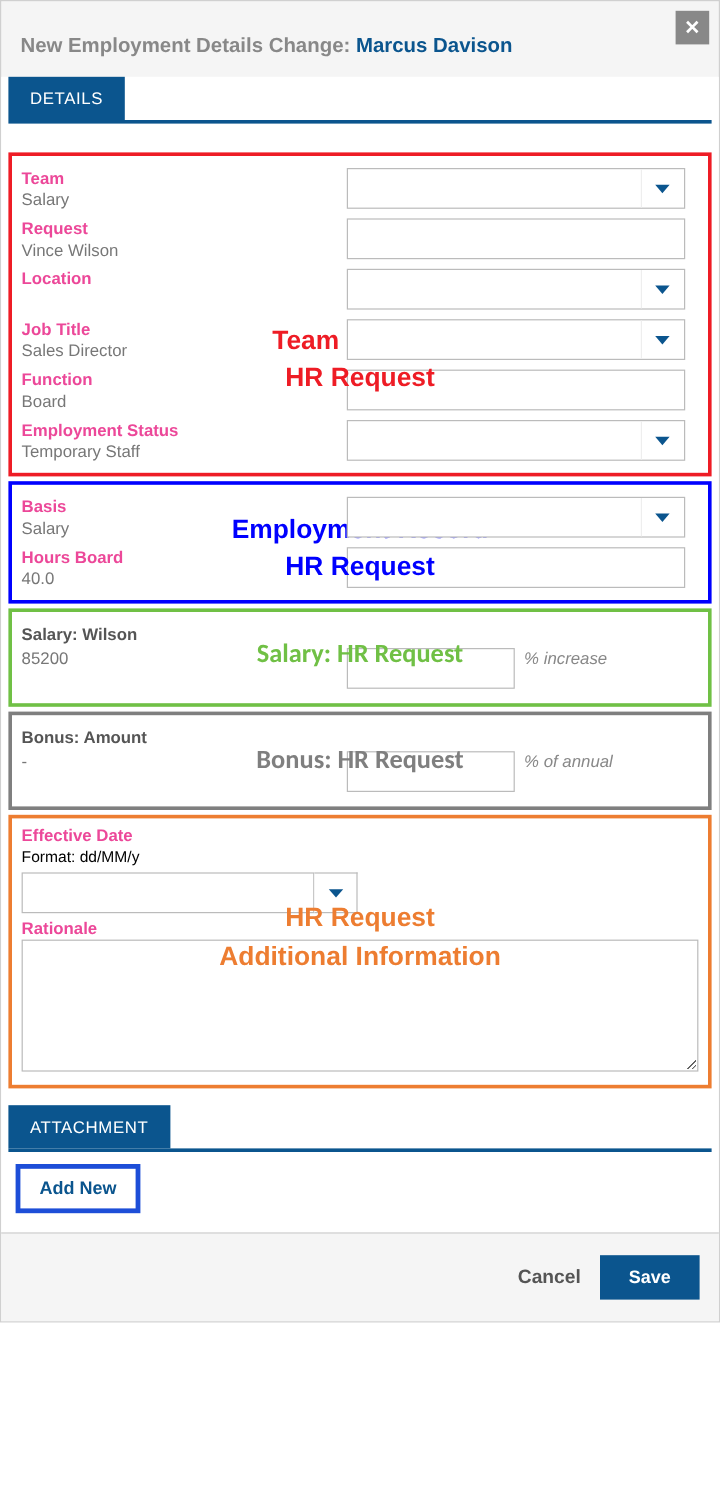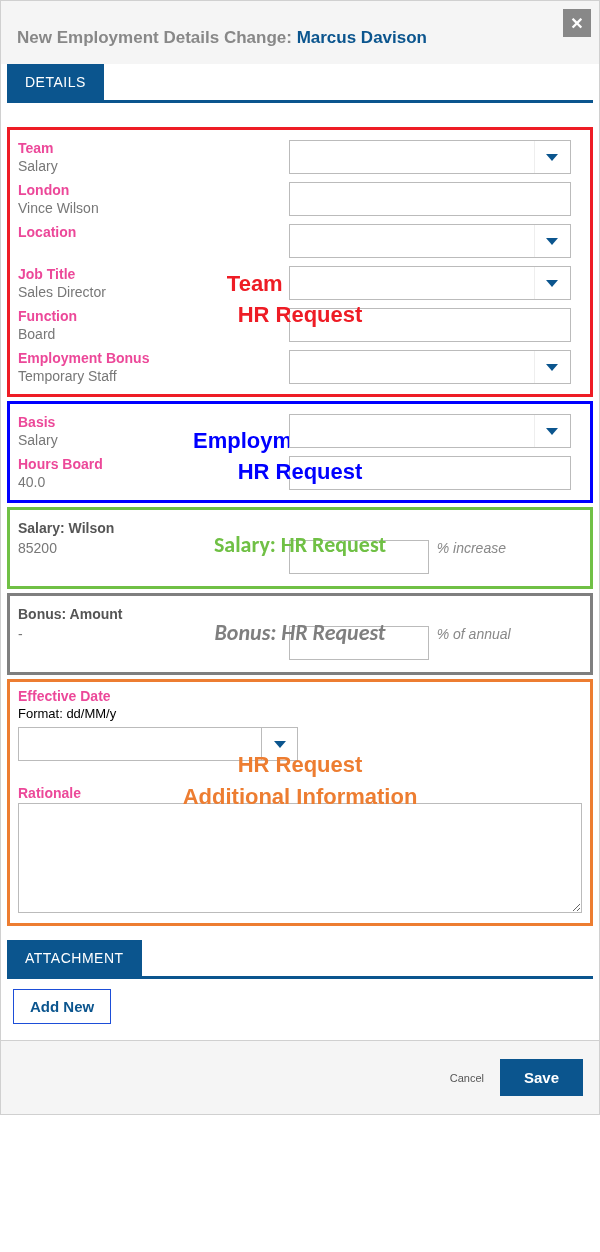--- a/index.html
+++ b/index.html
@@ -30,27 +30,27 @@
 .suffix-text { font-size: 14px; color: #888; white-space: nowrap; margin-left: 8px; font-style: italic; }
 .hint { font-size: 13px; color: #000000; margin: 2px 0 6px 0; }
 .date-wrap { display: flex; align-items: center; width: 280px; }
 .date-input { flex: 1; height: 34px; border: 1px solid #bbb; padding: 0 8px; font-size: 14px; background: #fff; }
 .date-btn { width: 36px; height: 34px; border: 1px solid #bbb; border-left: none; background: #fff; display: flex; align-items: center; justify-content: center; cursor: pointer; }
 .textarea { width: 100%; height: 110px; border: 1px solid #bbb; padding: 6px; font-size: 14px; resize: both; }
 .overlay { position: absolute; font-family: Calibri, Arial, sans-serif; font-size: 22px; font-weight: 600; text-align: center; pointer-events: none; line-height: 1.4; }
 .ov-red { color: #ee1c25; left: 50%; transform: translateX(-50%); top: 116px; margin-top: 23px; }
 .ov-blue { color: #0000ff; left: 50%; transform: translateX(-50%); top: 22px; }
 .ov-green { color: #70c045; left: 50%; transform: translateX(-50%); top: 20px; }
-.ov-gray { color: #7f7f7f; left: 50%; transform: translateX(-50%); top: 22px; font-style: italic; }
+.ov-gray { color: #7f7f7f; left: 50%; transform: translateX(-50%); top: 22px; }
 .ov-orange { color: #ed7d31; left: 0; right: 0; top: 68px; text-align: center; }
 .ov-orange2 { color: #ed7d31; left: 0; right: 0; top: 100px; text-align: center; }
 .attach-tabs { border-bottom: 3px solid #0b558e; margin-top: 14px; margin-bottom: 10px; }
-.add-new-btn { border: 1px solid #1d4ed8; color: #0b558e; background: #fff; padding: 8px 16px; font-size: 15px; font-weight: bold; cursor: pointer; margin-left: 6px; }
+.add-new-btn { border: 4px solid #1d4ed8; color: #0b558e; background: #fff; padding: 8px 16px; font-size: 15px; font-weight: bold; cursor: pointer; margin-left: 6px; }
 .footer { background: #f5f5f5; border-top: 1px solid #d0d0d0; padding: 18px 16px; display: flex; justify-content: flex-end; gap: 16px; align-items: center; }
-.btn-cancel { background: none; border: none; color: #555; font-size: 11px; font-weight: 400; cursor: pointer; }
+.btn-cancel { background: none; border: none; color: #555; font-size: 16px; font-weight: 700; cursor: pointer; }
 .btn-save { background: #0b558e; color: #fff; border: none; padding: 10px 24px; font-size: 15px; font-weight: 600; cursor: pointer; }
 .narrow-input { width: 140px; }
 .salary-row { display:flex; align-items:flex-start; padding:4px 0; }
 .salary-left-lbl { font-size:14px; font-weight:600; color:#555; flex:0 0 48%;}
 .salary-val-row { display:flex; padding-bottom:6px;}
 .salary-val { font-size:14px; color:#777; flex:0 0 48%;}
 </style>
 </head>
 <body>
 
@@ -85,21 +85,21 @@
           <div class="dropdown">
             <div class="dropdown-caret">
                 <div class="caret-down"></div>
               </div>
           </div>
         </div>
       </div>
 
       <div class="field-row">
         <div class="field-left">
-          <div class="fld-label">London</div>
+          <div class="fld-label">Request</div>
           <div class="fld-value">Vince Wilson</div>
         </div>
         <div class="field-right">
           <input class="text-input" type="text" style="">
         </div>
       </div>
 
       <div class="field-row">
         <div class="field-left">
           <div class="fld-label">Location</div>
@@ -132,21 +132,21 @@
           <div class="fld-label">Function</div>
           <div class="fld-value">Board</div>
         </div>
         <div class="field-right">
           <input class="text-input" type="text" style="">
         </div>
       </div>
 
       <div class="field-row">
         <div class="field-left">
-          <div class="fld-label">Employment Bonus</div>
+          <div class="fld-label">Employment Status</div>
           <div class="fld-value">Temporary Staff</div>
         </div>
         <div class="field-right">
           <div class="dropdown">
             <div class="dropdown-caret">
                 <div class="caret-down"></div>
               </div>
           </div>
         </div>
       </div>
@@ -221,21 +221,21 @@
 
       <div class="fld-label">Effective Date</div>
       <div class="hint">Format: dd/MM/y</div>
       <div class="date-wrap">
         <input class="date-input" type="text" style="">
         <div class="date-btn">
           <div class="caret-down"></div>
         </div>
       </div>
 
-      <div class="fld-label" style="margin-top:24px;">Rationale</div>
+      <div class="fld-label" style="margin-top:4px;">Rationale</div>
       <textarea class="textarea" style=""></textarea>
     </div>
 
     
     <div class="attach-tabs">
       <div class="tab">ATTACHMENT</div>
     </div>
     <button class="add-new-btn">Add New</button>
 
   </div>

